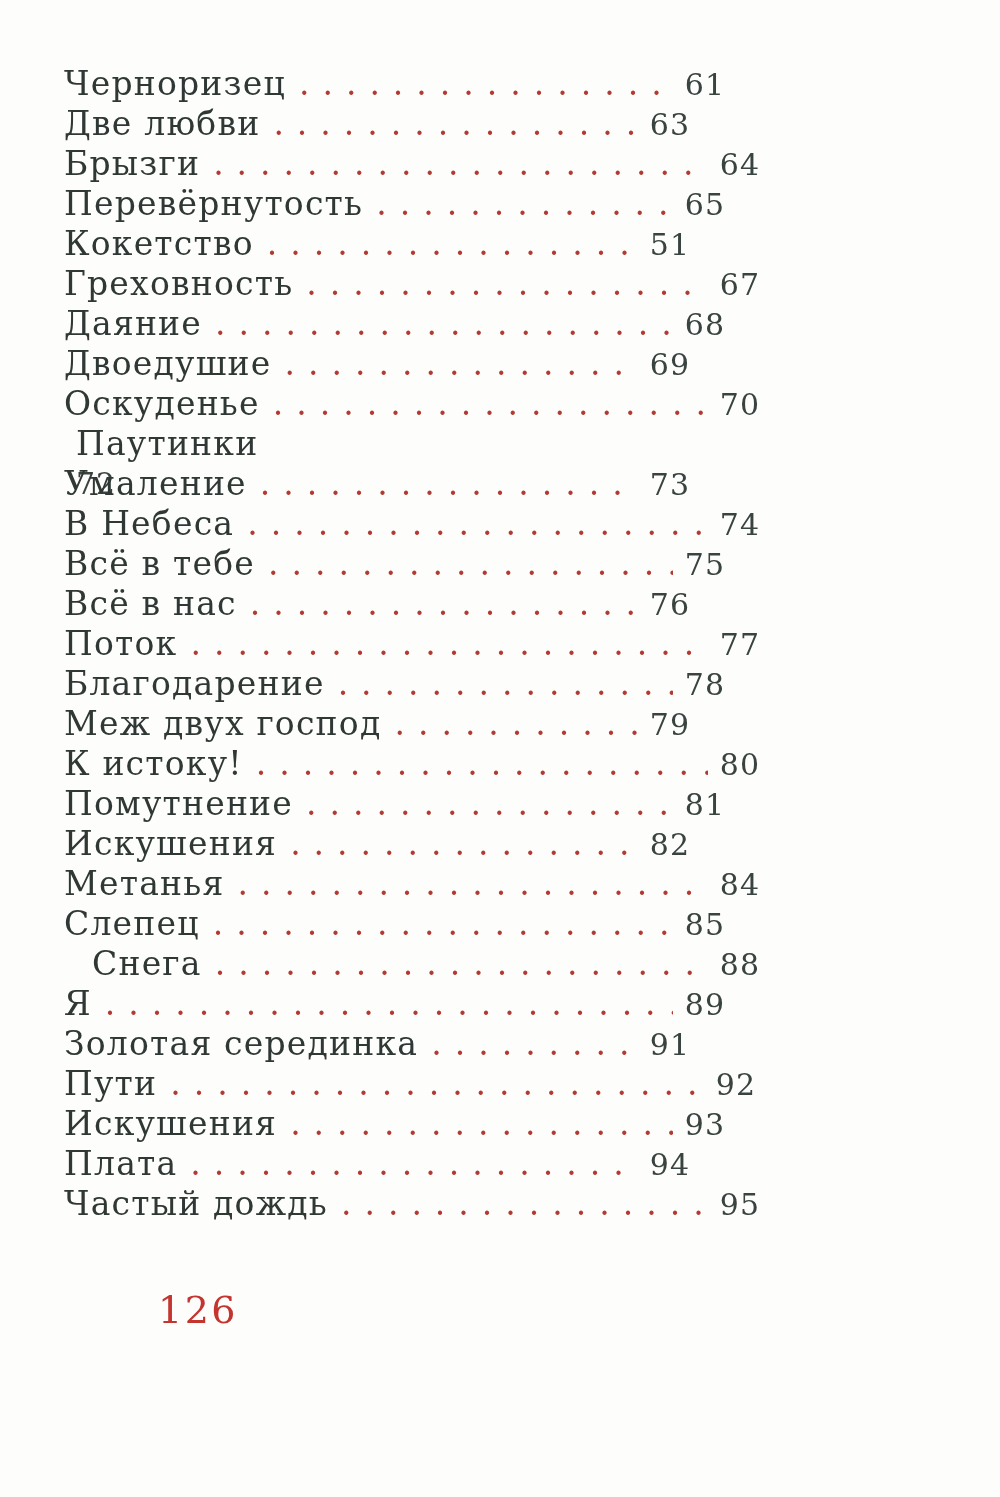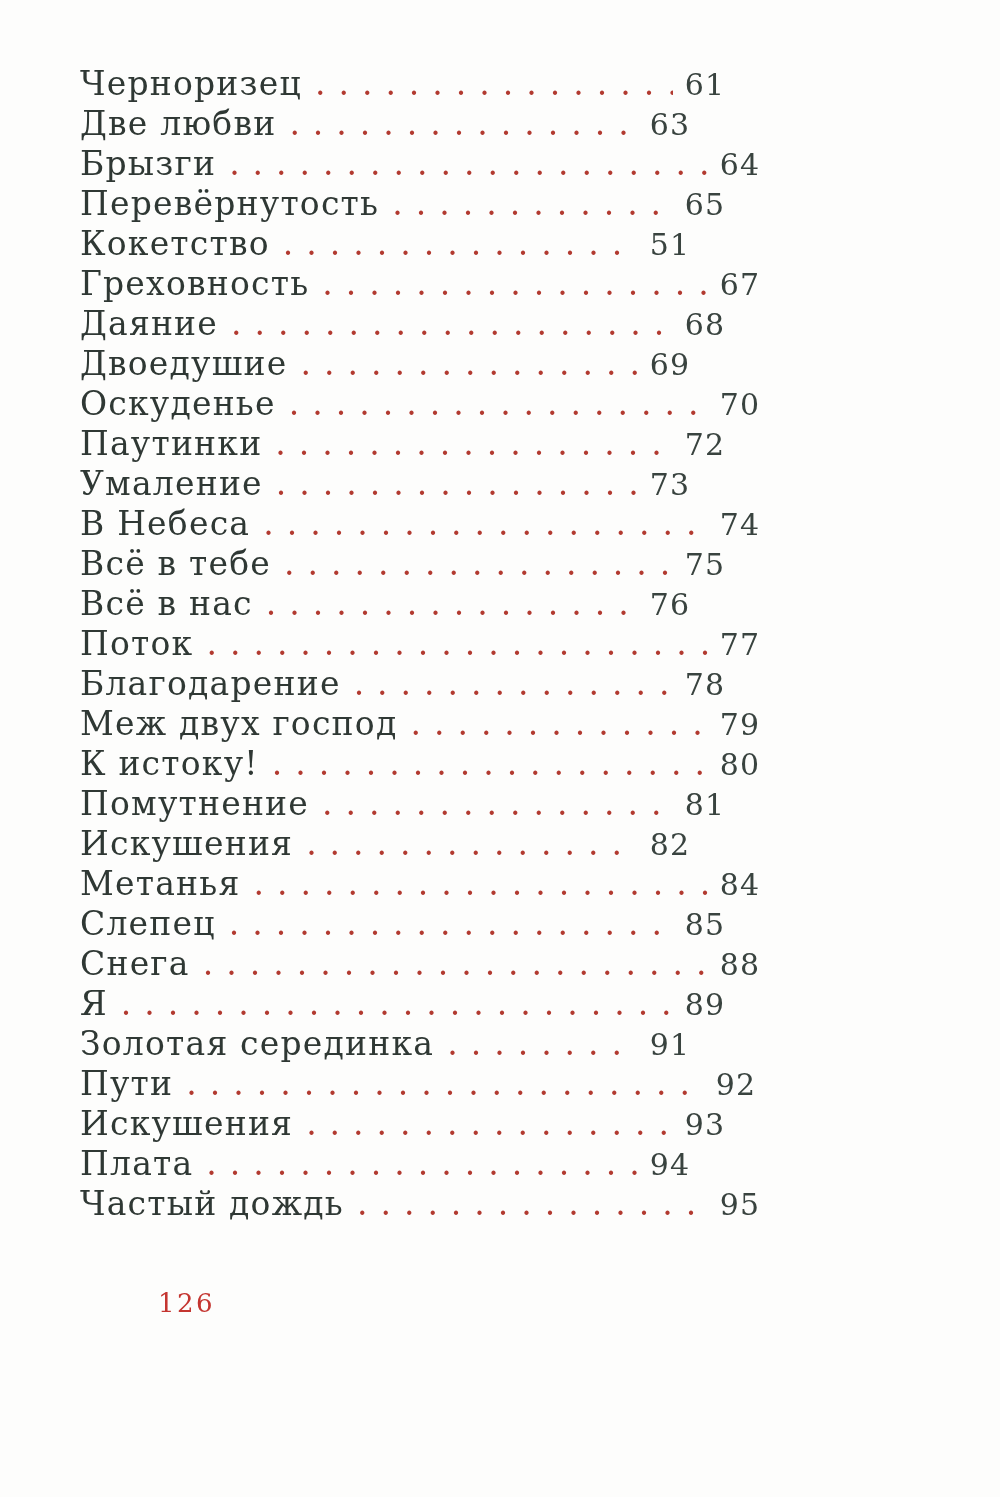--- a/index.html
+++ b/index.html
@@ -17,21 +17,21 @@
     font-family: "DejaVu Serif", "Liberation Serif", serif;
     overflow: hidden;
   }
   .page {
     position: relative;
     width: 1000px;
     height: 1497px;
     background: var(--bg);
   }
   .toc {
-    padding: 64px 240px 0 80px;
+    padding: 64px 240px 0 64px;
   }
   .toc-row {
     display: flex;
     align-items: baseline;
     height: 40px;
     line-height: 40px;
     font-size: 33px;
     color: var(--title);
     white-space: nowrap;
   }
@@ -54,21 +54,21 @@
   }
   .toc-page-num {
     flex: 0 0 auto;
     margin-left: 12px;
     font-size: 30px;
     letter-spacing: 1px;
     color: var(--num);
   }
   .folio {
     margin: 64px 0 0 158px;
-    font-size: 26px;
+    font-size: 38px;
     letter-spacing: 2.5px;
     color: var(--folio);
   }
 </style>
 </head>
 <body>
 
 <div class="page">
   <div class="toc">
       <div class="toc-row" style="margin-right: 35px;">
@@ -109,21 +109,21 @@
       <div class="toc-row" style="margin-right: 70px;">
         <span class="toc-title">Двоедушие</span>
         <span class="leader"></span>
         <span class="toc-page-num">69</span>
       </div>
       <div class="toc-row" style="margin-right: 0px;">
         <span class="toc-title">Оскуденье</span>
         <span class="leader"></span>
         <span class="toc-page-num">70</span>
       </div>
-      <div class="toc-row" style="margin-right: 35px;">
+      <div class="toc-row" style="margin-right: 35px; flex-direction: column;">
         <span class="toc-title">Паутинки</span>
         <span class="leader"></span>
         <span class="toc-page-num">72</span>
       </div>
       <div class="toc-row" style="margin-right: 70px;">
         <span class="toc-title">Умаление</span>
         <span class="leader"></span>
         <span class="toc-page-num">73</span>
       </div>
       <div class="toc-row" style="margin-right: 0px;">
@@ -144,21 +144,21 @@
       <div class="toc-row" style="margin-right: 0px;">
         <span class="toc-title">Поток</span>
         <span class="leader"></span>
         <span class="toc-page-num">77</span>
       </div>
       <div class="toc-row" style="margin-right: 35px;">
         <span class="toc-title">Благодарение</span>
         <span class="leader"></span>
         <span class="toc-page-num">78</span>
       </div>
-      <div class="toc-row" style=" justify-content: center;">
+      <div class="toc-row" style="margin-right: 70px; justify-content: center;">
         <span class="toc-title">Меж двух господ</span>
         <span class="leader"></span>
         <span class="toc-page-num">79</span>
       </div>
       <div class="toc-row" style="margin-right: 0px;">
         <span class="toc-title">К истоку!</span>
         <span class="leader"></span>
         <span class="toc-page-num">80</span>
       </div>
       <div class="toc-row" style="margin-right: 35px;">
@@ -174,21 +174,21 @@
       <div class="toc-row" style="margin-right: 0px;">
         <span class="toc-title">Метанья</span>
         <span class="leader"></span>
         <span class="toc-page-num">84</span>
       </div>
       <div class="toc-row" style="margin-right: 35px;">
         <span class="toc-title">Слепец</span>
         <span class="leader"></span>
         <span class="toc-page-num">85</span>
       </div>
-      <div class="toc-row" style="margin-right: 0px;">
+      <div class="toc-row" style="margin-right: 0px; margin-left: 28px;">
         <span class="toc-title">Снега</span>
         <span class="leader"></span>
         <span class="toc-page-num">88</span>
       </div>
       <div class="toc-row" style="margin-right: 35px;">
         <span class="toc-title">Я</span>
         <span class="leader"></span>
         <span class="toc-page-num">89</span>
       </div>
       <div class="toc-row" style="margin-right: 70px;">

